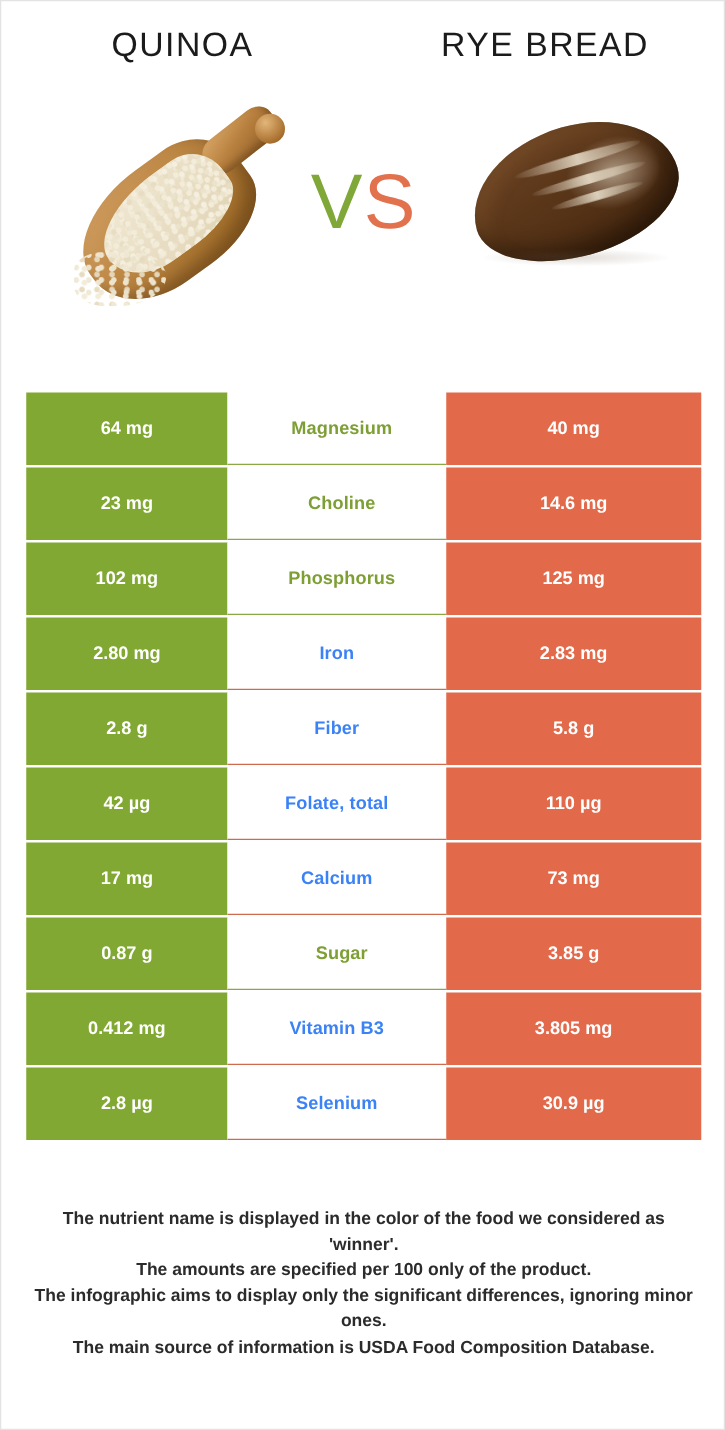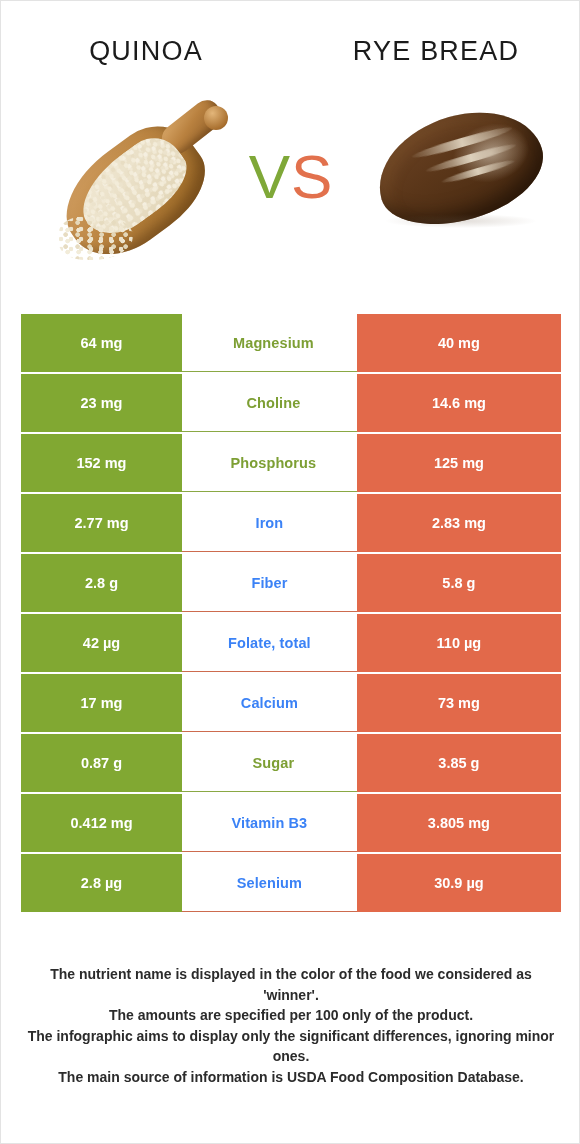--- a/index.html
+++ b/index.html
@@ -16,21 +16,21 @@
     height: 1144px;
     background: #ffffff;
     border: 1px solid #e3e3e3;
     box-sizing: border-box;
     overflow: hidden;
   }
 
   
   .header {
     position: absolute;
-    top: 17px; left: 0;
+    top: 2px; left: 0;
     width: 488px;
     height: 290px;
     padding-left: 32px;
   }
   .title {
     position: absolute;
     top: 18px;
     font-family: "Liberation Sans", sans-serif;
     font-size: 27px;
     font-weight: 300;
@@ -248,26 +248,26 @@
         <div class="cell cell-left">64 mg</div>
         <div class="cell cell-mid win-left">Magnesium</div>
         <div class="cell cell-right">40 mg</div>
       </div>
       <div class="row">
         <div class="cell cell-left">23 mg</div>
         <div class="cell cell-mid win-left">Choline</div>
         <div class="cell cell-right">14.6 mg</div>
       </div>
       <div class="row">
-        <div class="cell cell-left">152 mg</div>
+        <div class="cell cell-left">102 mg</div>
         <div class="cell cell-mid win-left">Phosphorus</div>
         <div class="cell cell-right">125 mg</div>
       </div>
       <div class="row">
-        <div class="cell cell-left">2.77 mg</div>
+        <div class="cell cell-left">2.80 mg</div>
         <div class="cell cell-mid win-right">Iron</div>
         <div class="cell cell-right">2.83 mg</div>
       </div>
       <div class="row">
         <div class="cell cell-left">2.8 g</div>
         <div class="cell cell-mid win-right">Fiber</div>
         <div class="cell cell-right">5.8 g</div>
       </div>
       <div class="row">
         <div class="cell cell-left">42 µg</div>

